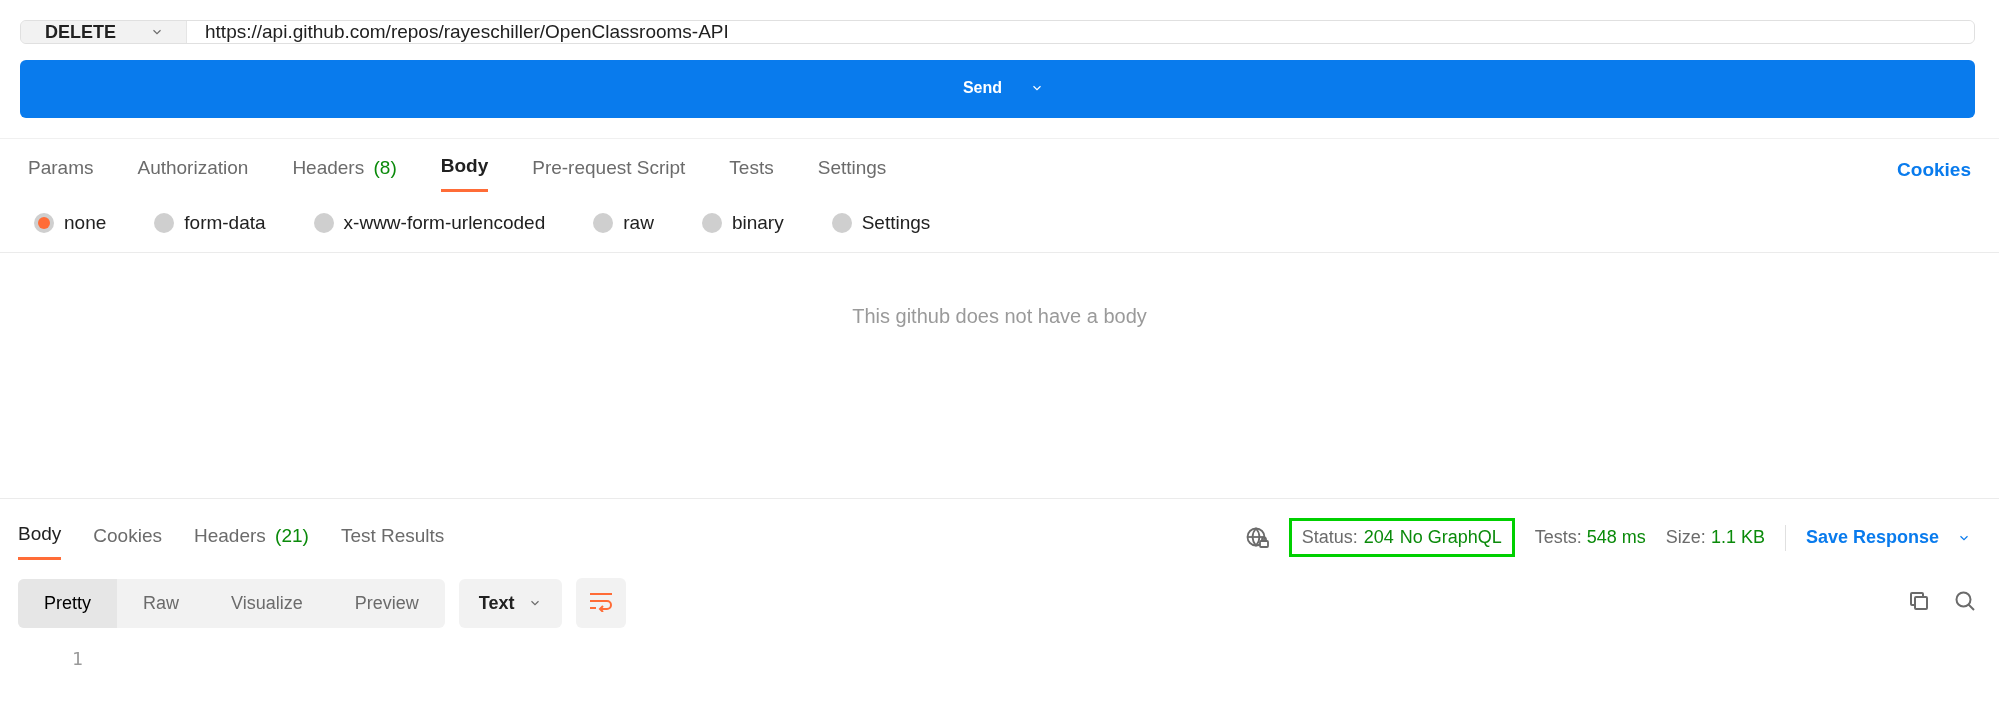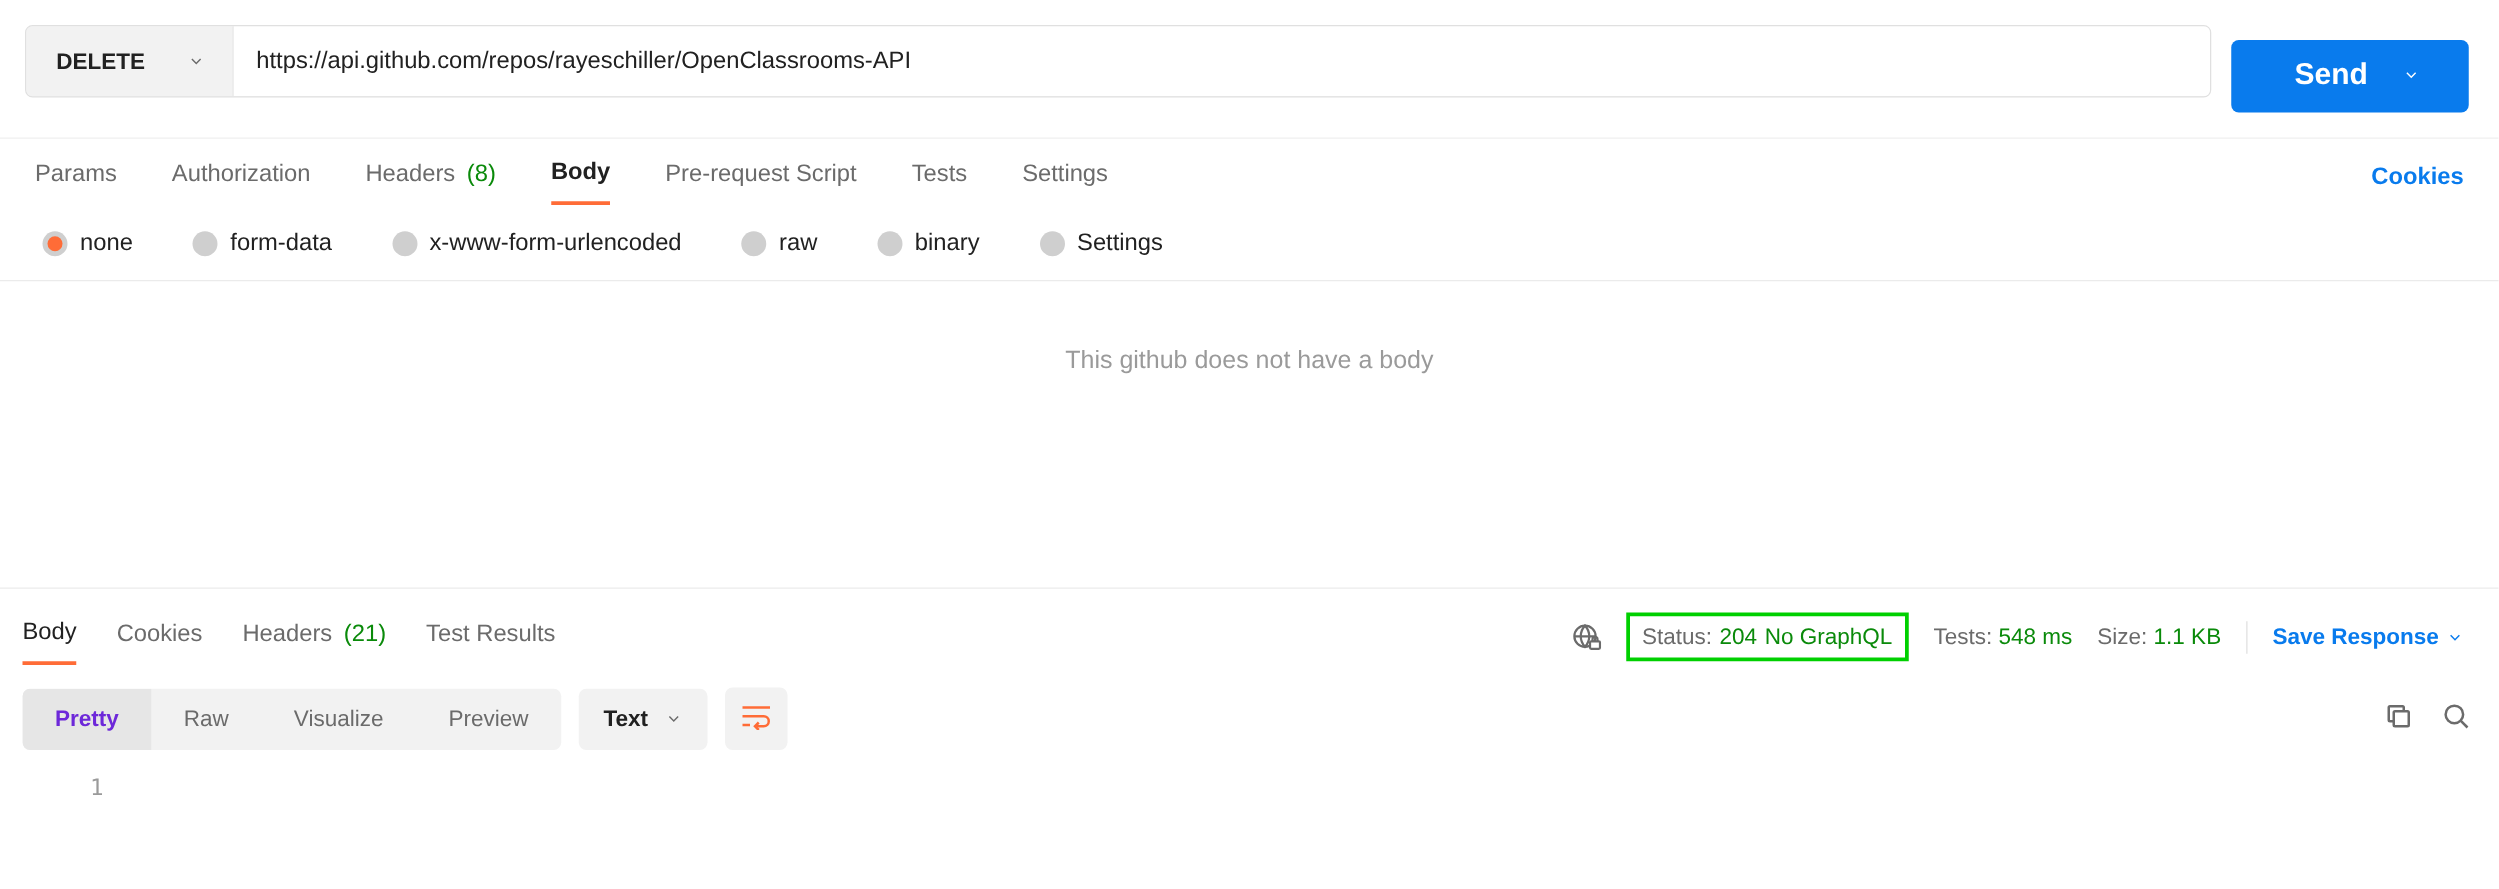--- a/index.html
+++ b/index.html
@@ -12,20 +12,21 @@
   }
   .container { padding: 0; }
 
   
   .request-bar {
     display: flex;
     align-items: stretch;
     padding: 20px 24px 20px 20px;
     gap: 16px;
     border-bottom: 1px solid #f0f0f0;
+    flex-direction: column;
   }
   .method-url {
     display: flex;
     flex: 1;
     border: 1px solid #e0e0e0;
     border-radius: 6px;
     background: #f2f2f2;
     height: 58px;
     overflow: hidden;
   }
@@ -56,27 +57,26 @@
     color: #212121;
   }
   .send-button {
     display: flex;
     align-items: center;
     justify-content: center;
     gap: 28px;
     background: #097bed;
     color: #fff;
     font-weight: 600;
-    font-size: 24px;
+    font-size: 16px;
     padding: 0 28px 2px 40px;
     border-radius: 6px;
     height: 58px;
     min-width: 190px;
     cursor: pointer;
-    margin-top: 12px;
   }
   .send-button .chevron-down svg { stroke: #fff; }
 
   
   .req-tabs {
     display: flex;
     align-items: center;
     padding: 8px 28px 0 28px;
     gap: 44px;
     font-size: 19px;
@@ -163,21 +163,21 @@
     gap: 6px;
   }
   .status-label { color: #6b6b6b; }
   .status-value { color: #0a8a0a; }
   .meta-val { color: #0a8a0a; }
   .save-response {
     color: #097bed;
     font-weight: 600;
     display: flex;
     align-items: center;
-    gap: 6px;
+    gap: 18px;
     cursor: pointer;
     padding-right: 6px;
   }
   .save-response .chevron-down svg { stroke: #097bed; }
   .divider-v { width: 1px; height: 26px; background: #e0e0e0; }
 
   
   .resp-toolbar {
     display: flex;
     align-items: center;
@@ -191,22 +191,22 @@
     overflow: hidden;
   }
   .view-tab {
     padding: 14px 26px;
     font-size: 18px;
     color: #6b6b6b;
     cursor: pointer;
   }
   .view-tab.active {
     background: #e6e6e6;
-    color: #6d28d9;
-    font-weight: 700;
+    color: #000000;
+    font-weight: 400;
   }
   .format-select {
     display: flex;
     align-items: center;
     gap: 14px;
     background: #f2f2f2;
     border-radius: 6px;
     padding: 14px 20px;
     font-size: 18px;
     font-weight: 600;

